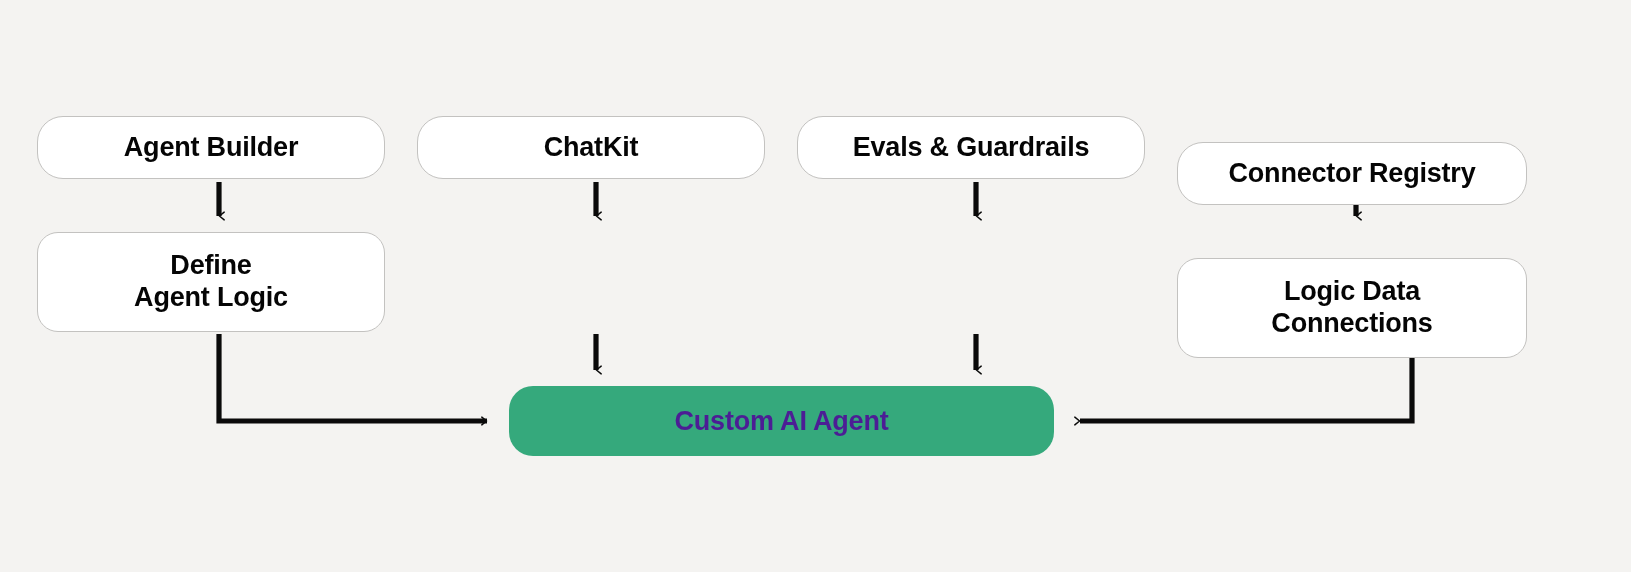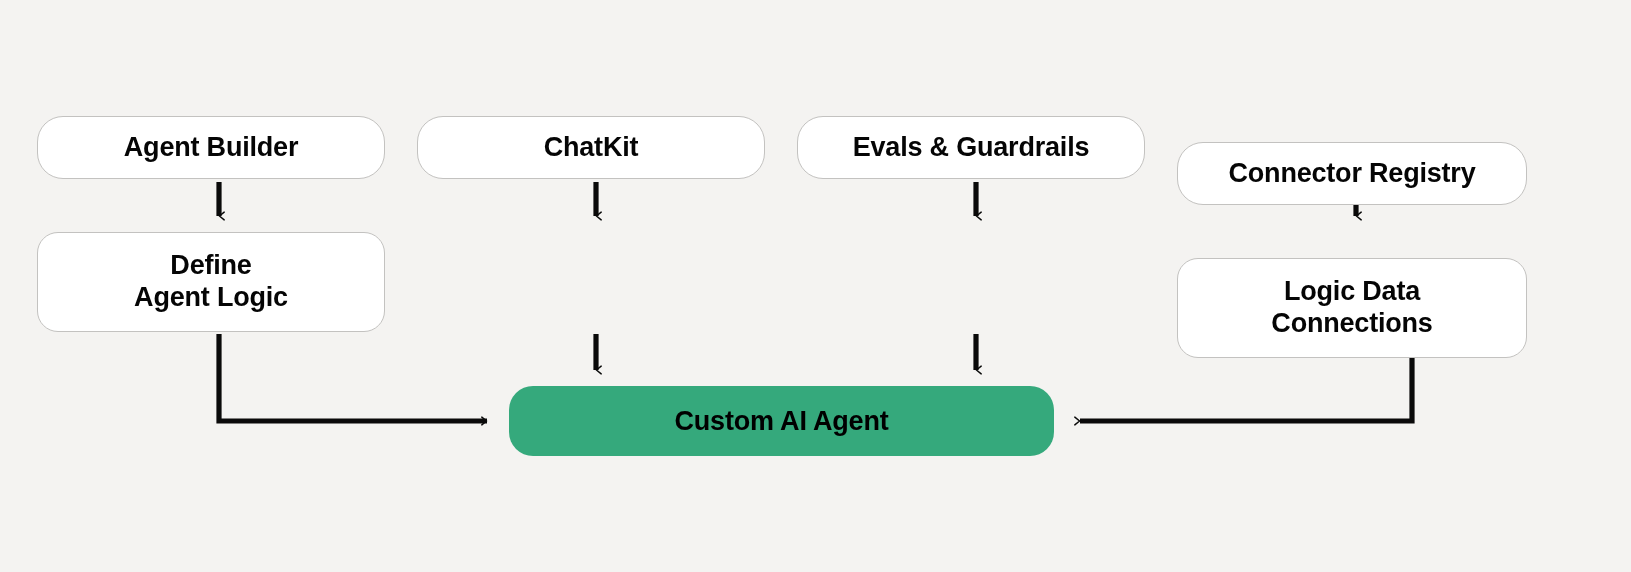--- a/index.html
+++ b/index.html
@@ -51,21 +51,21 @@
   }
   .node-target {
     position: absolute;
     box-sizing: border-box;
     background: #35a97c;
     border: none;
     border-radius: 24px;
     display: flex;
     align-items: center;
     justify-content: center;
-    color: #000000;
+    color: #4c1d95;
     font-weight: bold;
     font-size: 27px;
     letter-spacing: -0.2px;
     height: 70px;
   }
   .node-label {
     display: block;
     white-space: pre-line;
   }
   

